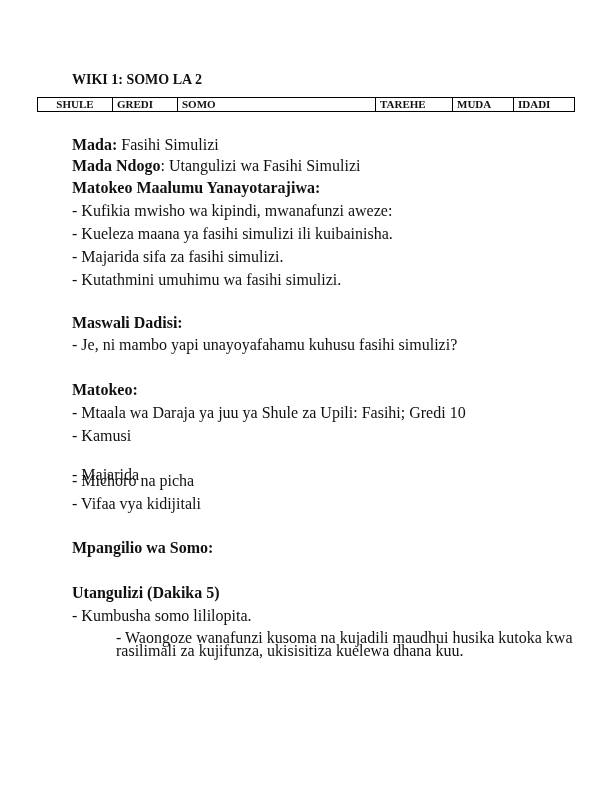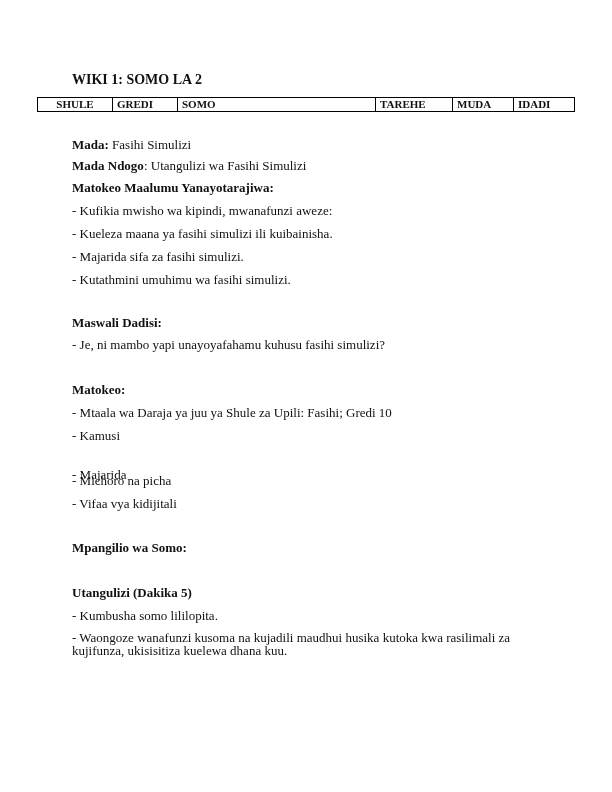--- a/index.html
+++ b/index.html
@@ -40,27 +40,28 @@
       line-height: 13px;
       vertical-align: middle;
       white-space: nowrap;
       overflow: hidden;
     }
     table.meta td.center { text-align: center; }
     table.meta td.indent-somo { padding-left: 30px; }
     .line {
       position: absolute;
       left: 72px;
-      font-size: 13px;
+      font-size: 16px;
       line-height: 13px;
       white-space: nowrap;
     }
     .line.wrap {
       white-space: normal;
       width: 470px;
+      margin-left: 44px;
     }
     .b { font-weight: bold; }
   </style>
 </head>
 <body>
 
 <div class="page-title">WIKI 1: SOMO LA 2</div>
 
 <table class="meta">
   <colgroup>

